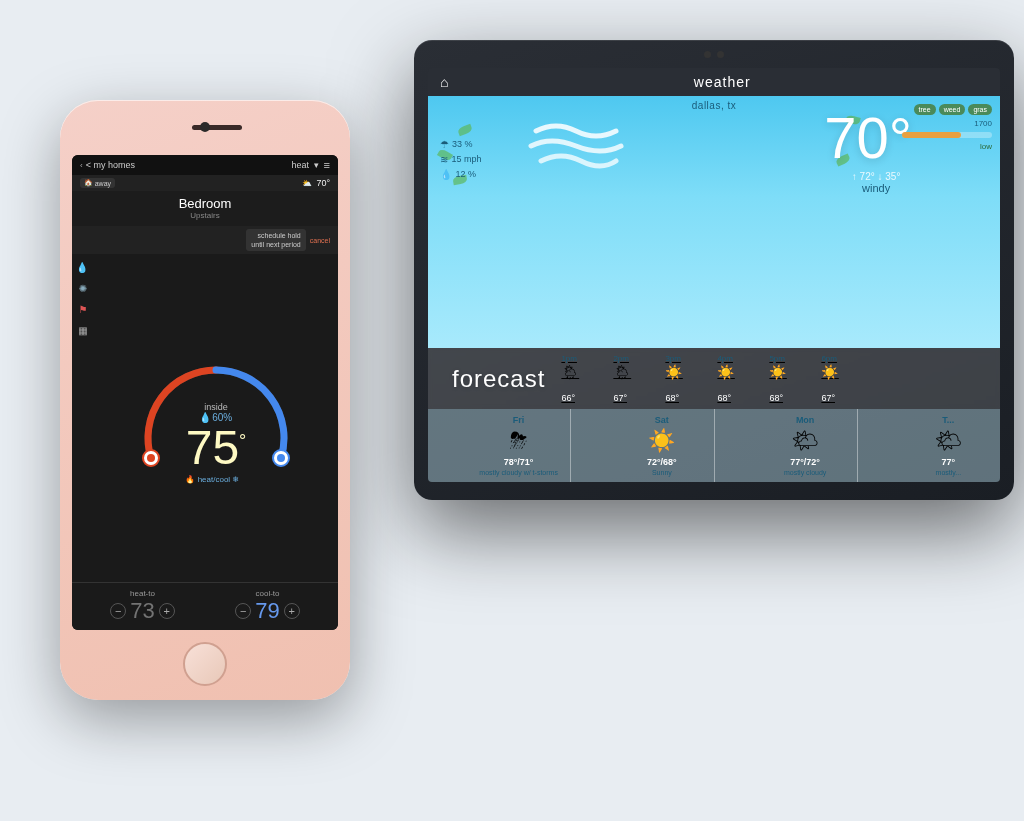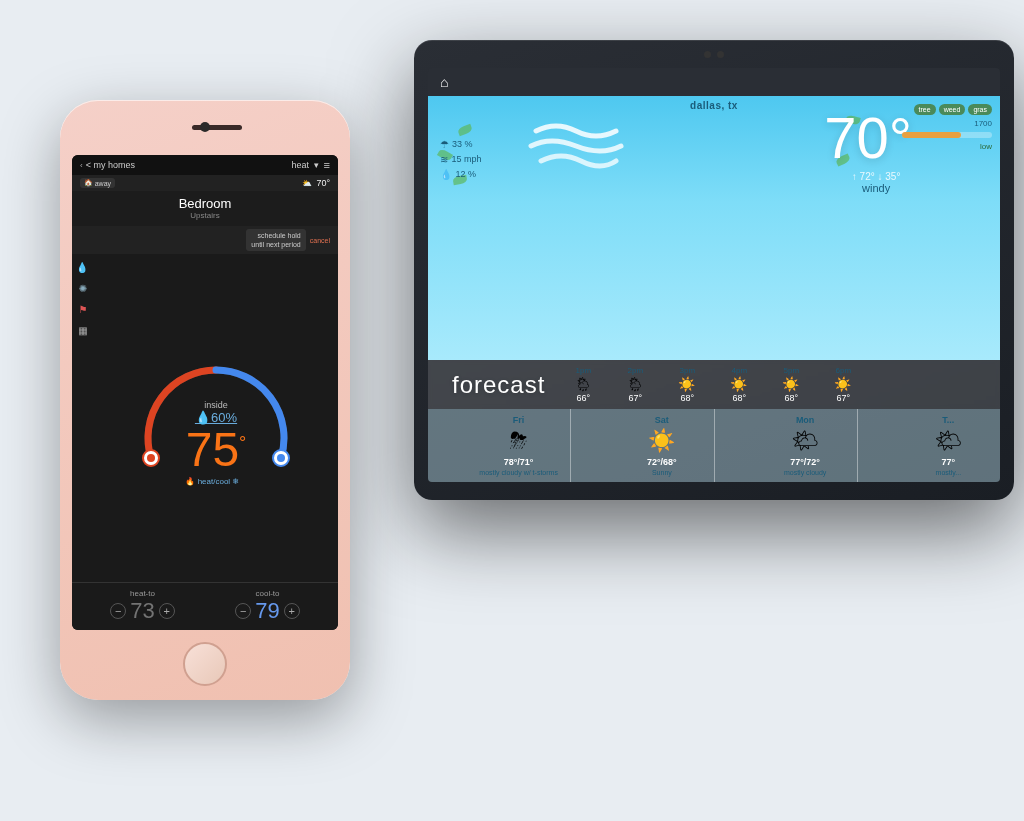--- a/index.html
+++ b/index.html
@@ -295,21 +295,21 @@
       position: relative;
       z-index: 2;
     }
     .city-name {
       position: absolute;
       top: 4px;
       left: 50%;
       transform: translateX(-50%);
       color: #1a5c7a;
       font-size: 10px;
-      font-weight: 700;
+      font-weight: 400;
       letter-spacing: 0.5px;
     }
 
     .weather-left-stats {
       display: flex;
       flex-direction: column;
       gap: 4px;
       min-width: 70px;
     }
     .stat-row { display: flex; align-items: center; gap: 3px; color: #1a5c7a; font-size: 9px; }
@@ -379,27 +379,28 @@
       text-shadow: 0 1px 4px rgba(0,0,0,0.2);
     }
     .hourly-items {
       display: flex;
       gap: 0;
       flex: 1;
     }
     .hourly-item {
       display: flex;
       flex-direction: column;
-      align-items: center;
+      align-items: flex-start;
       min-width: 52px;
       padding: 2px 4px;
+      text-decoration: underline;
     }
     .hourly-time { color: #1a5c7a; font-size: 8px; }
     .hourly-icon { font-size: 14px; margin: 1px 0; }
-    .hourly-temp { color: #fff; font-size: 9px; }
+    .hourly-temp { color: #fff; font-size: 9px; margin-top: 12px; }
 
     
     .daily-strip {
       background: rgba(200,240,255,0.4);
       display: flex;
     }
     .daily-item {
       flex: 1;
       display: flex;
       flex-direction: column;
@@ -481,22 +482,22 @@
               <path d="M 85 17 A 68 68 0 0 1 150 105" fill="none" stroke="#4488ee" stroke-width="7" stroke-linecap="round"></path>
 
               <circle cx="20" cy="105" r="8" fill="#fff" stroke="#dd4422" stroke-width="2"></circle>
               <circle cx="20" cy="105" r="4" fill="#dd4422"></circle>
 
               <circle cx="150" cy="105" r="8" fill="#fff" stroke="#4488ee" stroke-width="2"></circle>
               <circle cx="150" cy="105" r="4" fill="#4488ee"></circle>
             </svg>
             <div class="dial-center-text">
               <div style="color:#bbb;font-size:9px;">inside</div>
-              <div style="color:#6aaddd;font-size:13px;text-decoration:underline;">💧60%</div>
-              <div style="color:#f97316;font-size:48px;font-weight:200;line-height:1.05;">
+              <div style="color:#6aaddd;font-size:10px;">💧60%</div>
+              <div style="color:#fef9c3;font-size:48px;font-weight:200;line-height:1.05;">
                 <span>75</span><span style="font-size:18px;vertical-align:super;">°</span>
               </div>
               <div class="mode-label">
                 <span>🔥</span>
                 <span>heat/cool</span>
                 <span>❄</span>
               </div>
             </div>
           </div>
         </div>
@@ -528,20 +529,21 @@
 <div class="tablet-wrapper">
   <div class="tablet-shell">
     <div class="tablet-camera">
       <div class="tablet-cam-dot"></div>
       <div class="tablet-cam-dot"></div>
     </div>
     <div class="tablet-screen">
 
       <div class="weather-header">
         <span class="home-icon">⌂</span>
+        <span class="weather-title">weather</span>
       </div>
 
       <div class="weather-sky">
 
         <div class="leaf" style="top:30px;left:30px;transform:rotate(-20deg);"></div>
         <div class="leaf" style="top:55px;left:10px;transform:rotate(30deg);"></div>
         <div class="leaf" style="top:80px;left:25px;transform:rotate(-10deg);"></div>
         <div class="leaf" style="top:20px;right:140px;transform:rotate(15deg);"></div>
         <div class="leaf" style="top:60px;right:150px;transform:rotate(-25deg);"></div>
 

